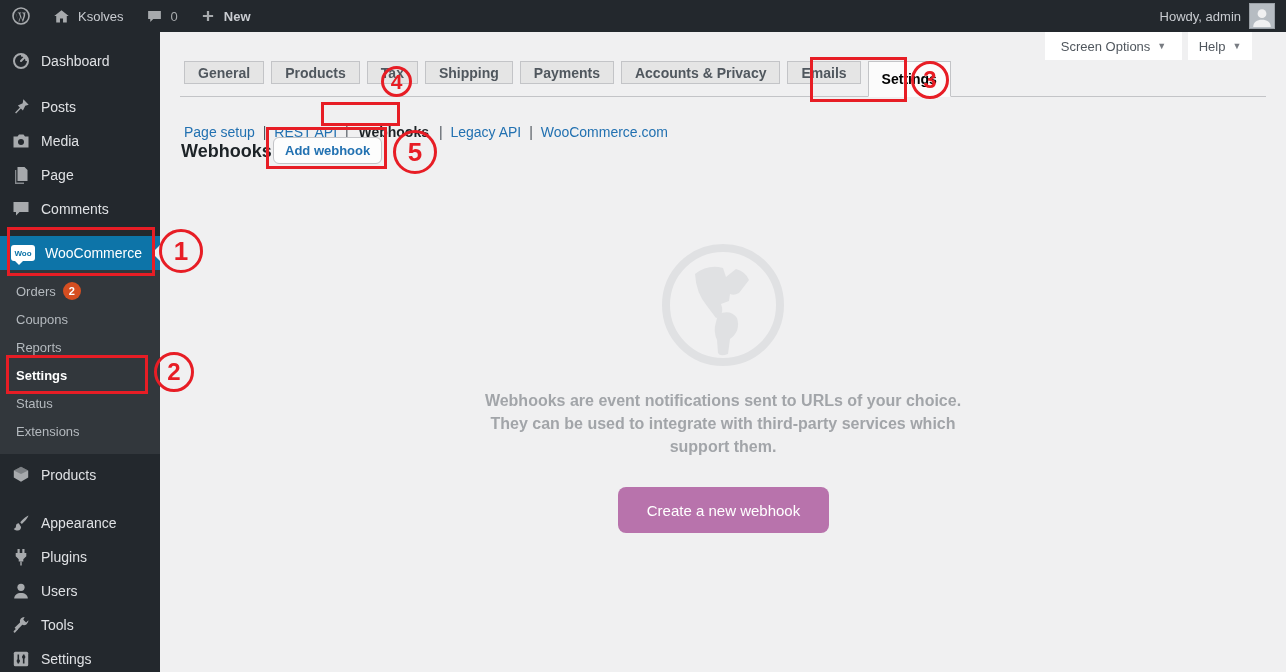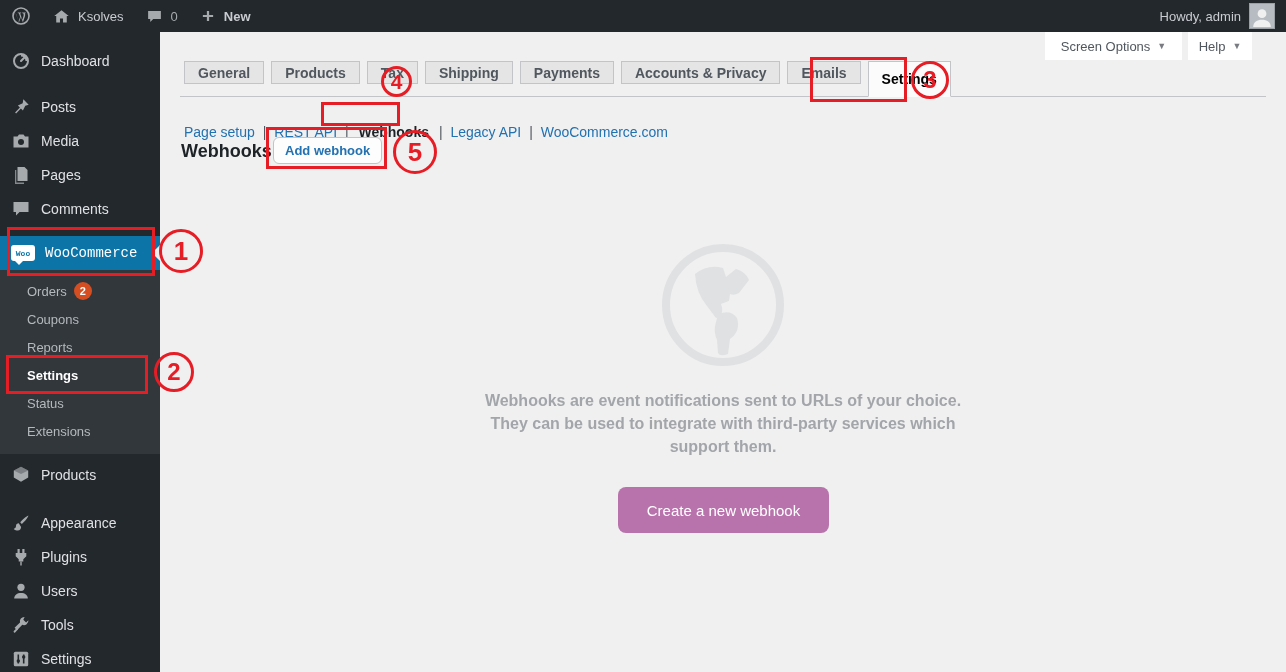--- a/index.html
+++ b/index.html
@@ -23,36 +23,36 @@
   
   #sidebar{
     position:absolute;top:32px;left:0;width:160px;height:640px;background:#23282d;z-index:20;
   }
   .menu-sep{height:12px;}
   .menu-item{
     height:34px;display:flex;align-items:center;gap:10px;padding-left:11px;
     color:#dfe1e4;font-size:14px;cursor:pointer;position:relative;
   }
   .menu-item .mi-icon{width:20px;height:20px;color:#a7aaad;flex:0 0 20px;}
-  .menu-item.current{background:#0d74a8;color:#ffffff;font-family:Liberation Mono, monospace;}
+  .menu-item.current{background:#0d74a8;color:#ffffff;}
   .current-arrow{
     position:absolute;right:0;top:50%;margin-top:-8px;width:0;height:0;
     border-top:8px solid transparent;border-bottom:8px solid transparent;
     border-right:8px solid #f0f0f1;
   }
   .wc-badge-icon{
     width:24px;height:16px;background:#fff;border-radius:3px;flex:0 0 24px;
     display:flex;align-items:center;justify-content:center;
     color:#0d74a8;font-size:8px;font-weight:bold;position:relative;
   }
   .wc-badge-icon:after{
     content:"";position:absolute;left:4px;bottom:-4px;width:0;height:0;
     border-left:4px solid transparent;border-right:4px solid transparent;border-top:4px solid #fff;
   }
-  #submenu{background:#32373c;padding:7px 0 9px 15px;}
+  #submenu{background:#32373c;padding:7px 0 9px 4px;}
   .sub-item{
     height:28px;display:flex;align-items:center;padding-left:12px;
     color:#b4b9be;font-size:13px;cursor:pointer;
   }
   .sub-item.current-sub{color:#ffffff;font-weight:bold;}
   .count-badge{
     margin-left:7px;min-width:18px;height:18px;border-radius:9px;background:#d54e21;
     color:#fff;font-size:11px;font-weight:bold;display:flex;align-items:center;justify-content:center;
   }
   
@@ -178,21 +178,21 @@
       <circle cx="10" cy="11" r="3" fill="#23282d"></circle>
     </svg>
     <span>Media</span>
   </div>
 
   <div class="menu-item">
     <svg class="mi-icon" viewBox="0 0 20 20">
       <path d="M6.5 2h7l3 3v11h-10z" fill="currentColor"></path>
       <path d="M4 5h1.3v12.5H13V19H4z" fill="currentColor" opacity=".75"></path>
     </svg>
-    <span>Pages</span>
+    <span>Page</span>
   </div>
 
   <div class="menu-item">
     <svg class="mi-icon" viewBox="0 0 20 20">
       <path d="M2.5 3h15v10h-9L5 16.5V13h-2.5z" fill="currentColor"></path>
     </svg>
     <span>Comments</span>
   </div>
   <div class="menu-sep" style="height:10px"></div>
 

